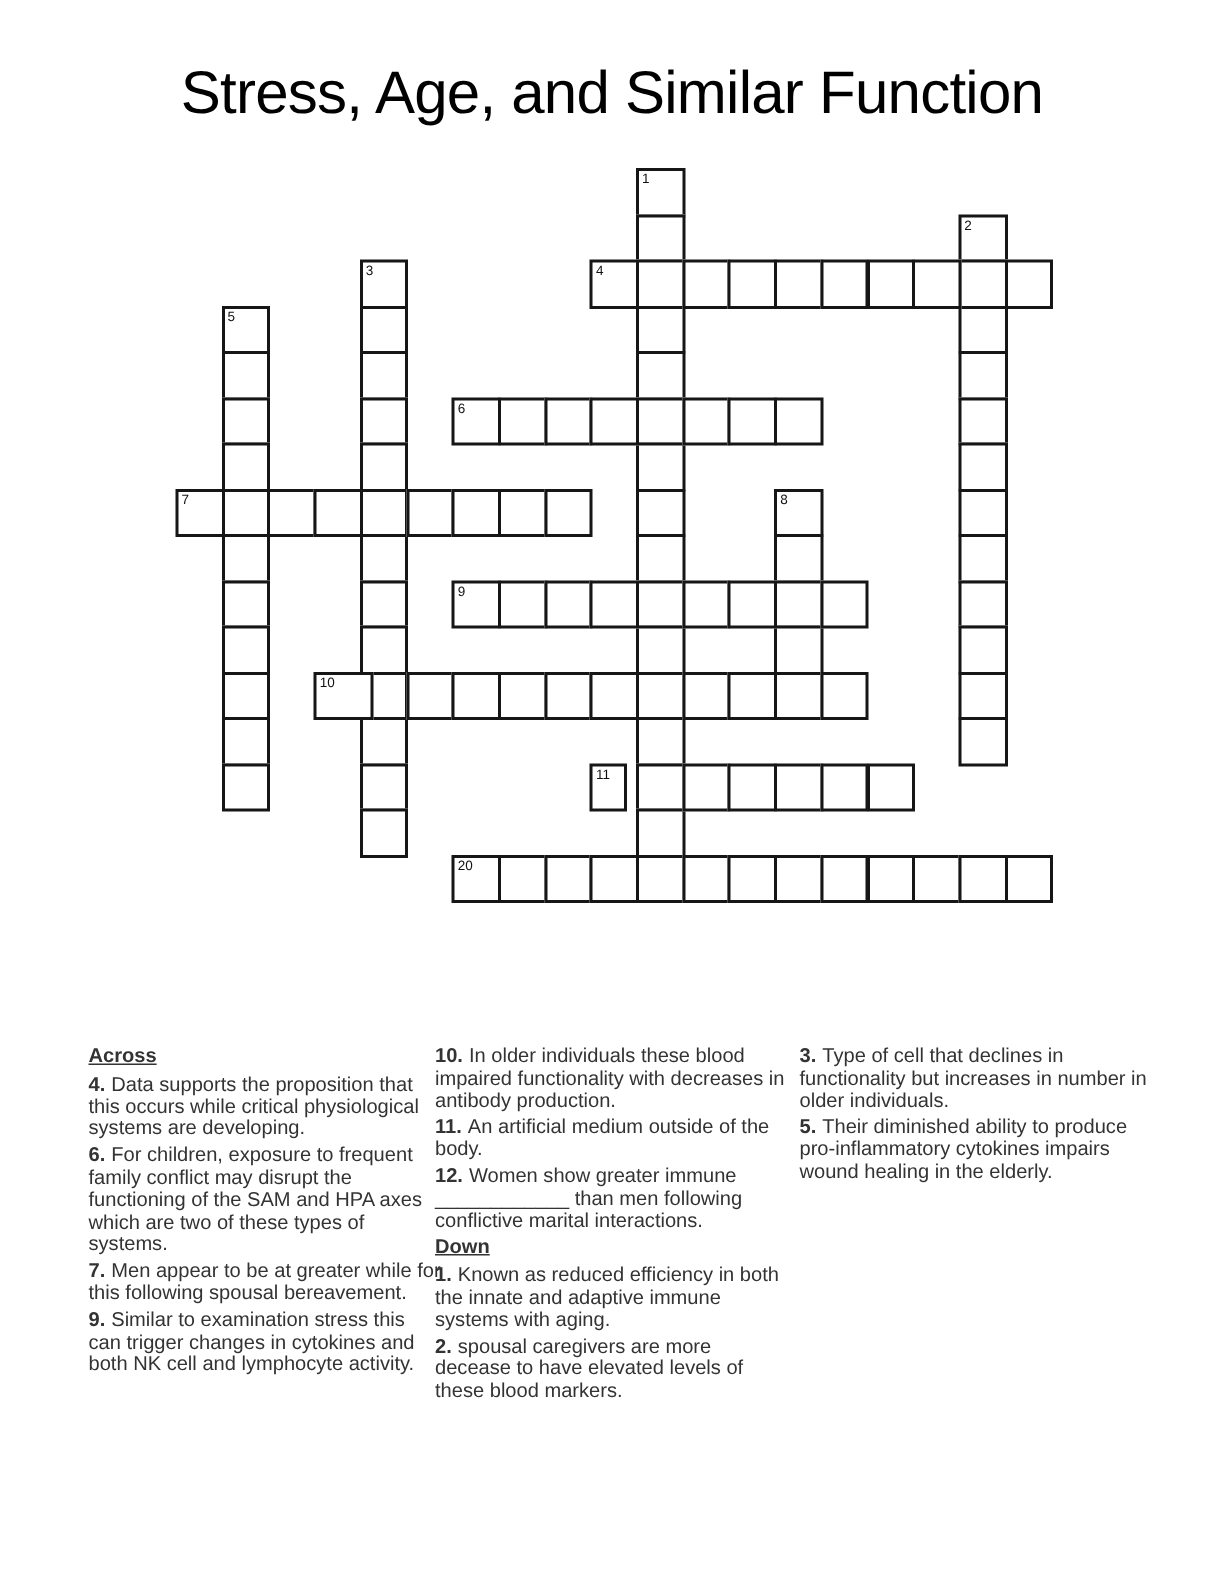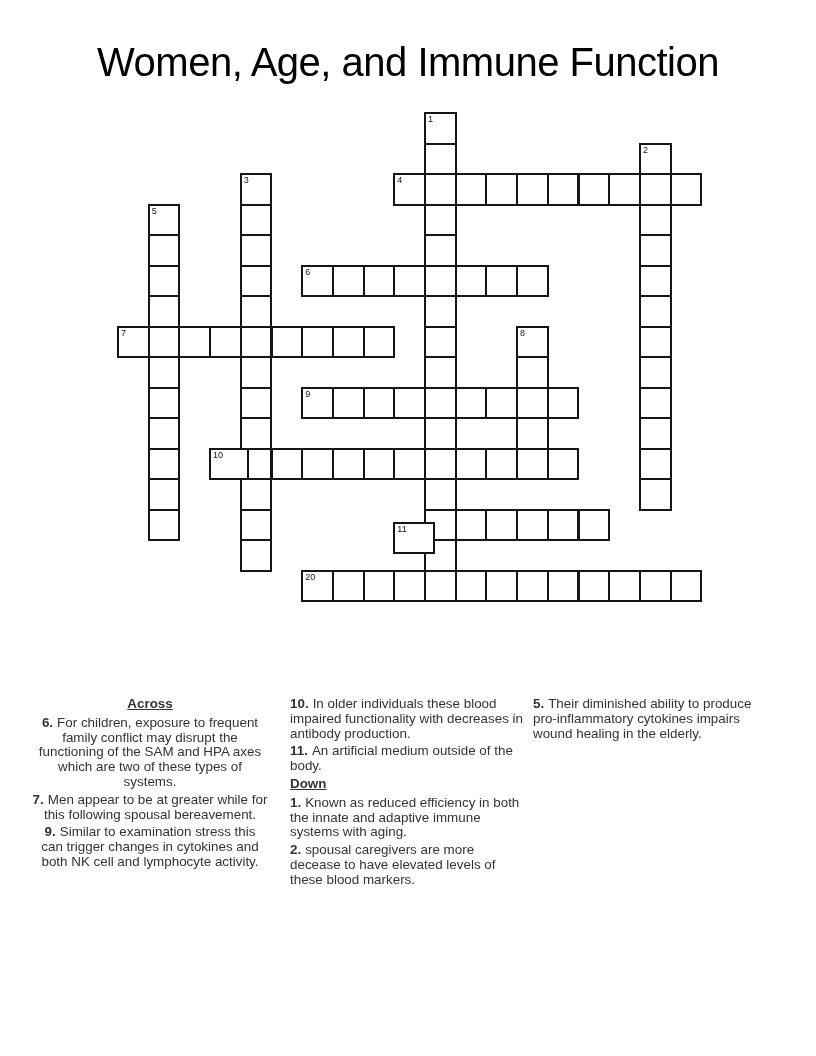--- a/index.html
+++ b/index.html
@@ -40,37 +40,37 @@
     color: #111111;
     font-weight: 400;
   }
   .clue-col {
     position: absolute;
     top: 697px;
     width: 236px;
     font-size: 13.4px;
     line-height: 14.8px;
   }
-  .col-1 { left: 32px; text-align: center; }
+  .col-1 { left: 59px; }
   .col-2 { left: 290px; }
   .col-3 { left: 533px; }
   .clue-head {
     font-size: 13.4px;
     font-weight: bold;
     text-decoration: underline;
     color: #333333;
     margin: 0 0 4px 0;
   }
   .clue { margin: 0 0 3px 0; }
   .clue b { font-weight: bold; margin-right: 4px; }
 </style>
 </head>
 <body>
 
-<h1 class="title">Women, Age, and Immune Function</h1>
+<h1 class="title">Stress, Age, and Similar Function</h1>
 
 <div class="grid-wrap">
     <div class="cell" style="left: 307px; top: 0px; width: 32.7px; height: 32.5px;">
       <span class="cellnum">1</span>
     </div>
     <div class="cell" style="left: 307px; top: 30.5px; width: 32.7px; height: 32.5px;"></div>
     <div class="cell" style="left: 307px; top: 61px; width: 32.7px; height: 32.5px;"></div>
     <div class="cell" style="left: 307px; top: 91.5px; width: 32.7px; height: 32.5px;"></div>
     <div class="cell" style="left: 307px; top: 122px; width: 32.7px; height: 32.5px;"></div>
     <div class="cell" style="left: 307px; top: 152.5px; width: 32.7px; height: 32.5px;"></div>
@@ -174,21 +174,21 @@
       <span class="cellnum">10</span>
     </div>
     <div class="cell" style="left: 153.5px; top: 335.5px; width: 32.7px; height: 32.5px;"></div>
     <div class="cell" style="left: 184.2px; top: 335.5px; width: 32.7px; height: 32.5px;"></div>
     <div class="cell" style="left: 214.9px; top: 335.5px; width: 32.7px; height: 32.5px;"></div>
     <div class="cell" style="left: 245.6px; top: 335.5px; width: 32.7px; height: 32.5px;"></div>
     <div class="cell" style="left: 276.3px; top: 335.5px; width: 32.7px; height: 32.5px;"></div>
     <div class="cell" style="left: 337.7px; top: 335.5px; width: 32.7px; height: 32.5px;"></div>
     <div class="cell" style="left: 368.4px; top: 335.5px; width: 32.7px; height: 32.5px;"></div>
     <div class="cell" style="left: 429.8px; top: 335.5px; width: 32.7px; height: 32.5px;"></div>
-    <div class="cell" style="left: 276.3px; top: 396.5px; width: 42px; height: 32.5px; margin-top: 13px;">
+    <div class="cell" style="left: 276.3px; top: 396.5px; width: 25px; height: 32.5px;">
       <span class="cellnum">11</span>
     </div>
     <div class="cell" style="left: 337.7px; top: 396.5px; width: 32.7px; height: 32.5px;"></div>
     <div class="cell" style="left: 368.4px; top: 396.5px; width: 32.7px; height: 32.5px;"></div>
     <div class="cell" style="left: 399.1px; top: 396.5px; width: 32.7px; height: 32.5px;"></div>
     <div class="cell" style="left: 429.8px; top: 396.5px; width: 32.7px; height: 32.5px;"></div>
     <div class="cell" style="left: 460.5px; top: 396.5px; width: 32.7px; height: 32.5px;"></div>
     <div class="cell" style="left: 184.2px; top: 457.5px; width: 32.7px; height: 32.5px;">
       <span class="cellnum">20</span>
     </div>
@@ -200,28 +200,31 @@
     <div class="cell" style="left: 399.1px; top: 457.5px; width: 32.7px; height: 32.5px;"></div>
     <div class="cell" style="left: 429.8px; top: 457.5px; width: 32.7px; height: 32.5px;"></div>
     <div class="cell" style="left: 460.5px; top: 457.5px; width: 32.7px; height: 32.5px;"></div>
     <div class="cell" style="left: 491.2px; top: 457.5px; width: 32.7px; height: 32.5px;"></div>
     <div class="cell" style="left: 521.9px; top: 457.5px; width: 32.7px; height: 32.5px;"></div>
     <div class="cell" style="left: 552.6px; top: 457.5px; width: 32.7px; height: 32.5px;"></div>
   </div>
 
 <div class="clue-col col-1">
   <h2 class="clue-head">Across</h2>
+  <p class="clue"><b>4.</b><span>Data supports the proposition that this occurs while critical physiological systems are developing.</span></p>
   <p class="clue"><b>6.</b><span>For children, exposure to frequent family conflict may disrupt the functioning of the SAM and HPA axes which are two of these types of systems.</span></p>
   <p class="clue"><b>7.</b><span>Men appear to be at greater while for this following spousal bereavement.</span></p>
   <p class="clue"><b>9.</b><span>Similar to examination stress this can trigger changes in cytokines and both NK cell and lymphocyte activity.</span></p>
 </div>
 
 <div class="clue-col col-2">
   <p class="clue"><b>10.</b><span>In older individuals these blood impaired functionality with decreases in antibody production.</span></p>
   <p class="clue"><b>11.</b><span>An artificial medium outside of the body.</span></p>
+  <p class="clue"><b>12.</b><span>Women show greater immune ____________ than men following conflictive marital interactions.</span></p>
   <h2 class="clue-head">Down</h2>
   <p class="clue"><b>1.</b><span>Known as reduced efficiency in both the innate and adaptive immune systems with aging.</span></p>
   <p class="clue"><b>2.</b><span>spousal caregivers are more decease to have elevated levels of these blood markers.</span></p>
 </div>
 
 <div class="clue-col col-3">
+  <p class="clue"><b>3.</b><span>Type of cell that declines in functionality but increases in number in older individuals.</span></p>
   <p class="clue"><b>5.</b><span>Their diminished ability to produce pro-inflammatory cytokines impairs wound healing in the elderly.</span></p>
 </div>
 
 </body></html>

